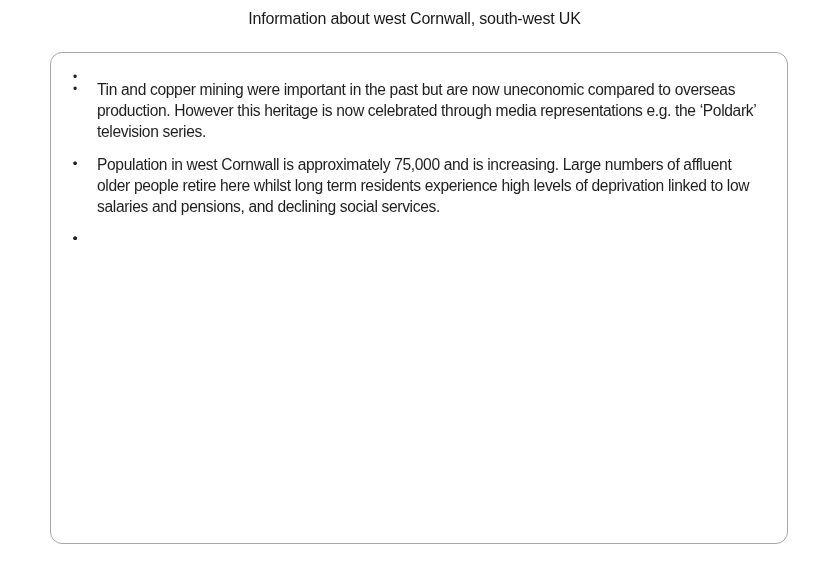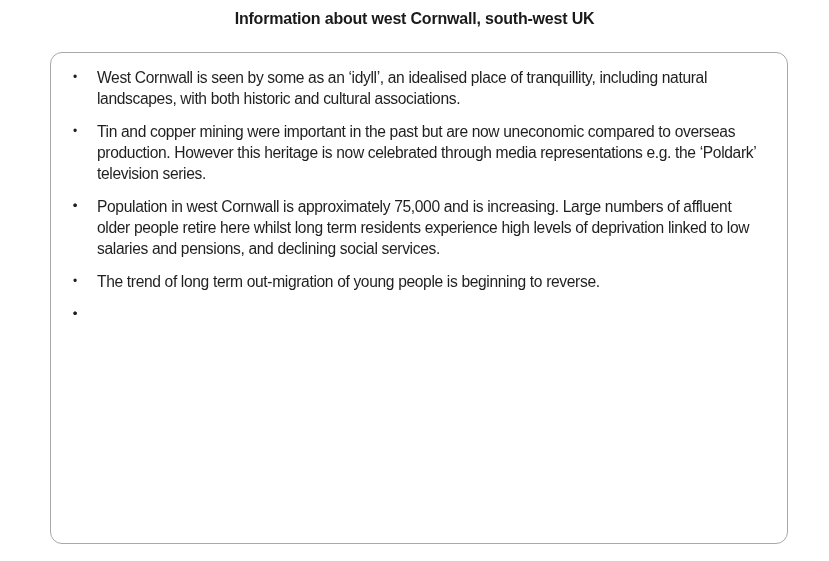--- a/index.html
+++ b/index.html
@@ -2,21 +2,21 @@
 <html><head>
   <meta charset="utf-8">
   <style>
     html, body { margin: 0; padding: 0; background: #ffffff; }
     body {
       width: 829px; height: 561px; position: relative; overflow: hidden;
       font-family: "Liberation Sans", sans-serif; color: #1a1a1a;
     }
     .title {
       position: absolute; left: 0; top: 10px; width: 829px; text-align: center;
-      font-weight: bold; font-size: 16px; letter-spacing: -0.2px; color: #1a1a1a;
+      font-weight: normal; font-size: 16px; letter-spacing: -0.2px; color: #1a1a1a;
     }
     .box {
       position: absolute; left: 50px; top: 52px; width: 738px; height: 492px;
       border: 1.5px solid #a8a8a8; border-radius: 12px; box-sizing: border-box;
     }
     ul.items { list-style: none; margin: 0; padding: 14px 20px 0 22px; }
     ul.items li {
       position: relative; padding-left: 24px; font-size: 15.6px; line-height: 21px;
       margin-bottom: 12px; letter-spacing: -0.35px; color: #1f1f1f;
     }
@@ -24,21 +24,21 @@
       position: absolute; left: 0; top: 0; font-size: 12px; line-height: 21px;
     }
   </style>
 </head>
 <body>
 
 <div class="title">Information about west Cornwall, south-west UK</div>
 
 <div class="box">
   <ul class="items">
-    <li><span class="bullet">•</span><span>West Cornwall is seen by some as an ‘idyll’, an idealised place of tranquillity, including natural landscapes, with both historic and cultural associations.</span></li>
+    <li><span class="bullet">•</span></li>
     <li><span class="bullet">•</span><span>Tin and copper mining were important in the past but are now uneconomic compared to overseas production. However this heritage is now celebrated through media representations e.g. the ‘Poldark’ television series.</span></li>
     <li><span class="bullet">•</span></li>
     <li><span class="bullet">•</span><span>Population in west Cornwall is approximately 75,000 and is increasing. Large numbers of affluent older people retire here whilst long term residents experience high levels of deprivation linked to low salaries and pensions, and declining social services.</span></li>
-    <li><span class="bullet">•</span><span>The trend of long term out-migration of young people is beginning to reverse.</span></li>
+    <li><span class="bullet">•</span></li>
     <li><span class="bullet">•</span></li>
     <li><span class="bullet">•</span></li>
   </ul>
 </div>
 
 </body></html>

